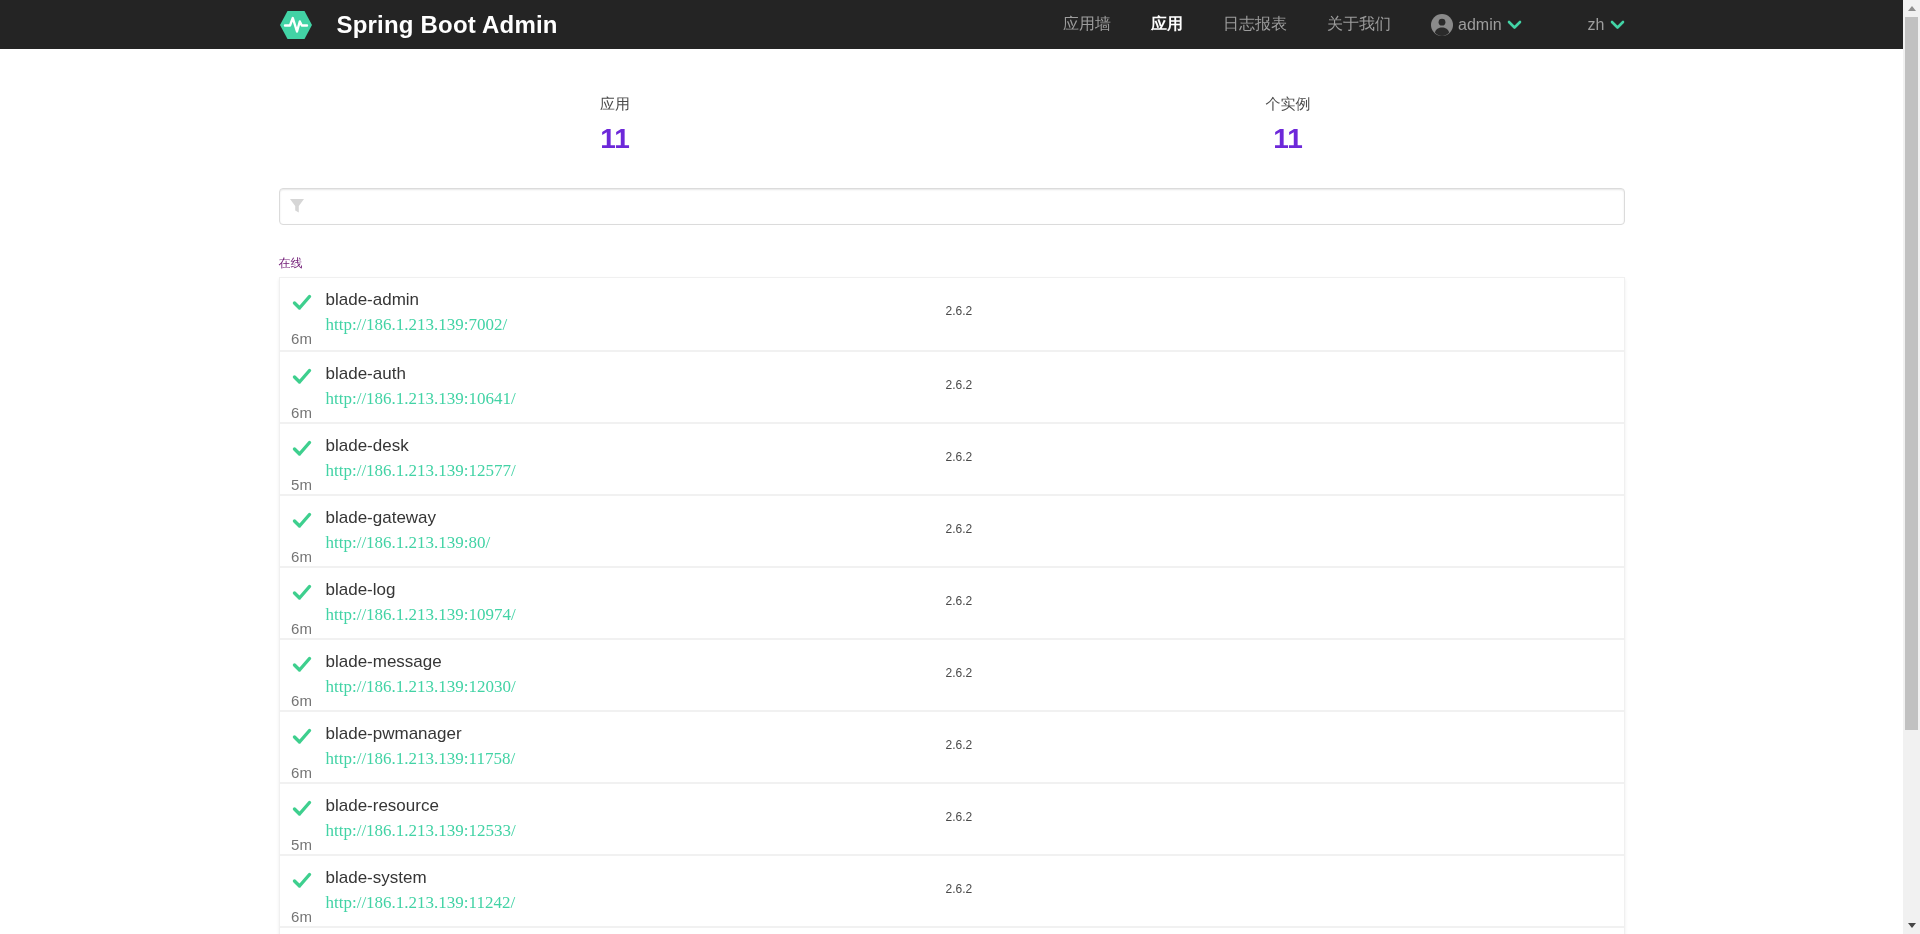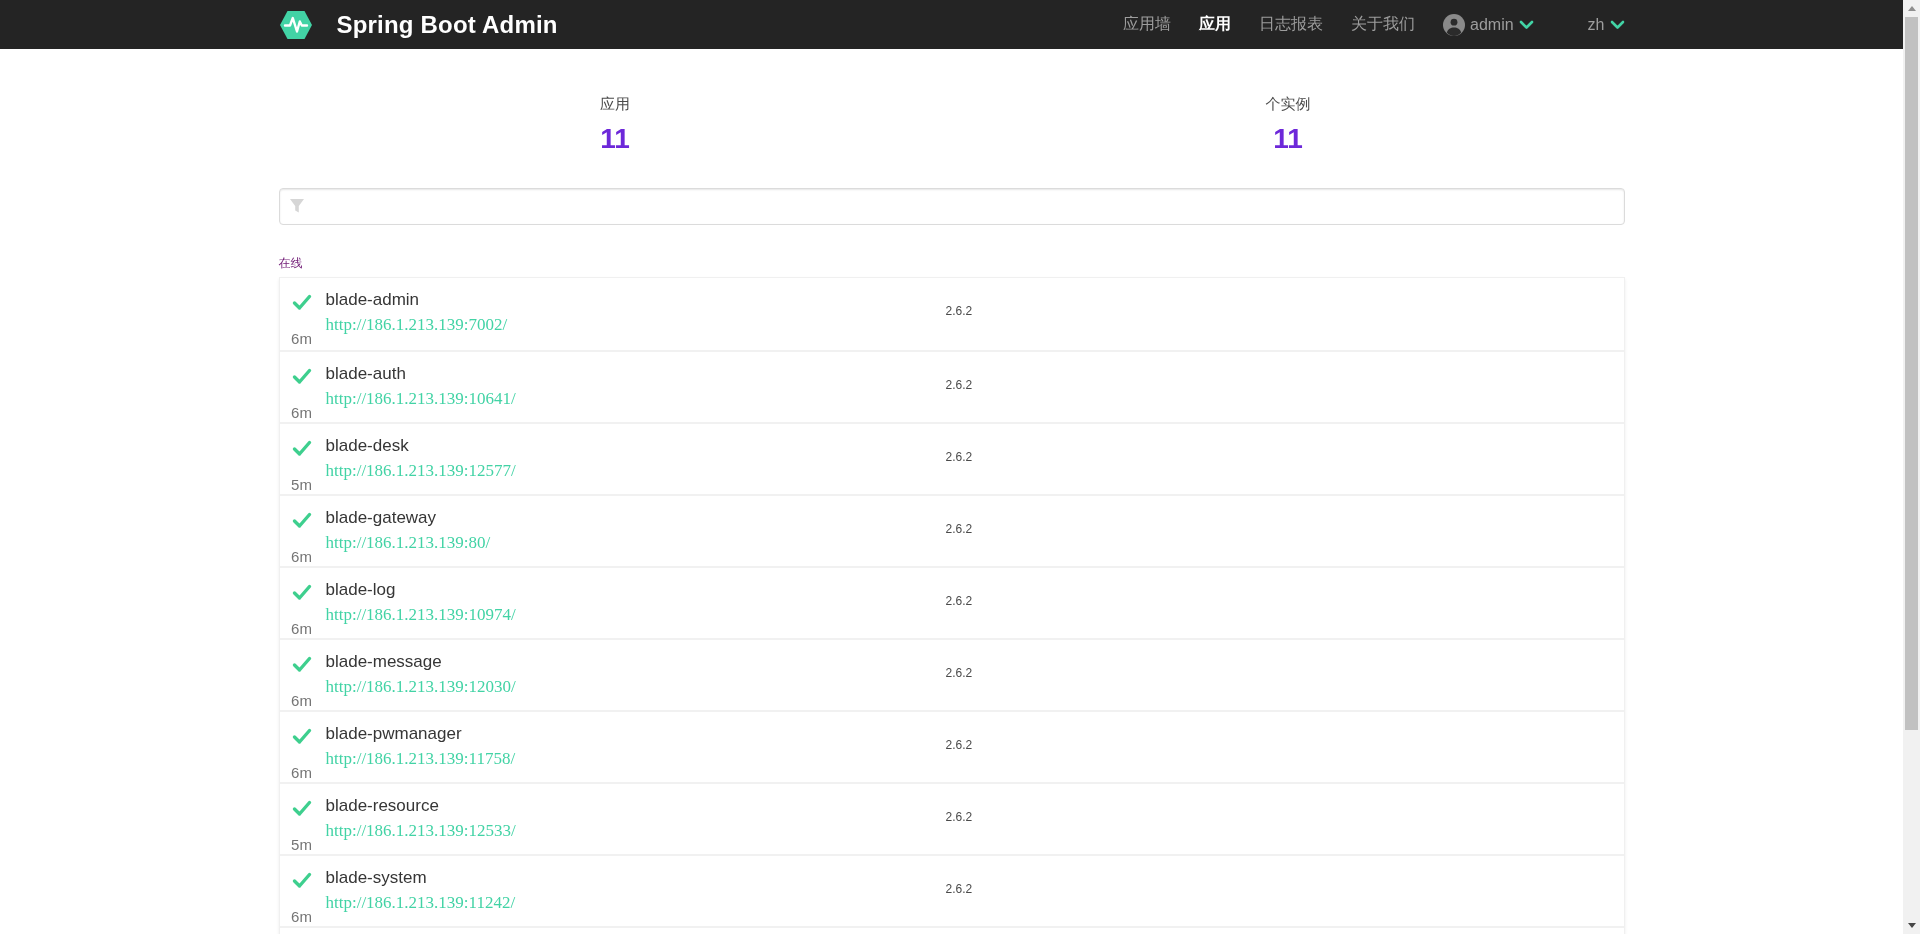--- a/index.html
+++ b/index.html
@@ -7,21 +7,21 @@
               font-family:"Liberation Sans", sans-serif; }
   .page { position:relative; width:1920px; height:934px; overflow:hidden; }
   .viewport { position:absolute; left:0; top:0; right:17px; height:934px; overflow:hidden; }
   .container { width:1346px; margin:0 auto; }
 
   
   .header { height:49px; background:#242424; }
   .header .container { height:49px; display:flex; align-items:center; justify-content:space-between; }
   .brand { display:flex; align-items:center; gap:24px; cursor:pointer; }
   .brand-title { color:#fff; font-size:24px; font-weight:700; letter-spacing:.2px; }
-  .nav { display:flex; gap:28px; }
+  .nav { display:flex; gap:40px; }
   .nav-item { color:#9d9d9d; font-size:16px; cursor:pointer; display:flex; align-items:center; gap:5px; }
   .nav-item.active { color:#ffffff; font-weight:700; }
   .lang { margin-left:26px; }
 
   
   .stats { display:flex; padding-top:46px; }
   .stat { flex:1; text-align:center; }
   .stat-label { font-size:15px; color:#4a4a4a; margin-bottom:9px; }
   .stat-value { font-size:28px; font-weight:700; color:#6d28d9; line-height:1.15; }
   .stat-value.success { font-size:31px; color:#55c15a; }

